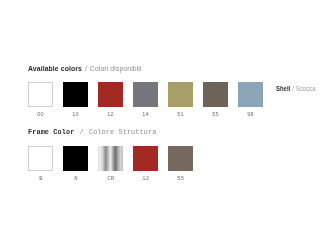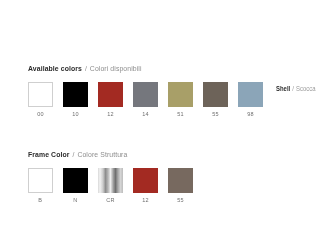--- a/index.html
+++ b/index.html
@@ -20,21 +20,21 @@
     height: 248px;
     background: #ffffff;
   }
 
   
   .section {
     position: absolute;
     left: 28px;
   }
   .section-shell { top: 64px; }
-  .section-frame { top: 150px; }
+  .section-frame { top: 128px; font-family: Liberation Mono, monospace; }
 
   .section-heading {
     font-size: 7.4px;
     line-height: 9px;
     letter-spacing: 0.1px;
     white-space: nowrap;
     margin: 0 0 9px 0;
     transform: scaleX(0.93);
     transform-origin: left center;
   }

